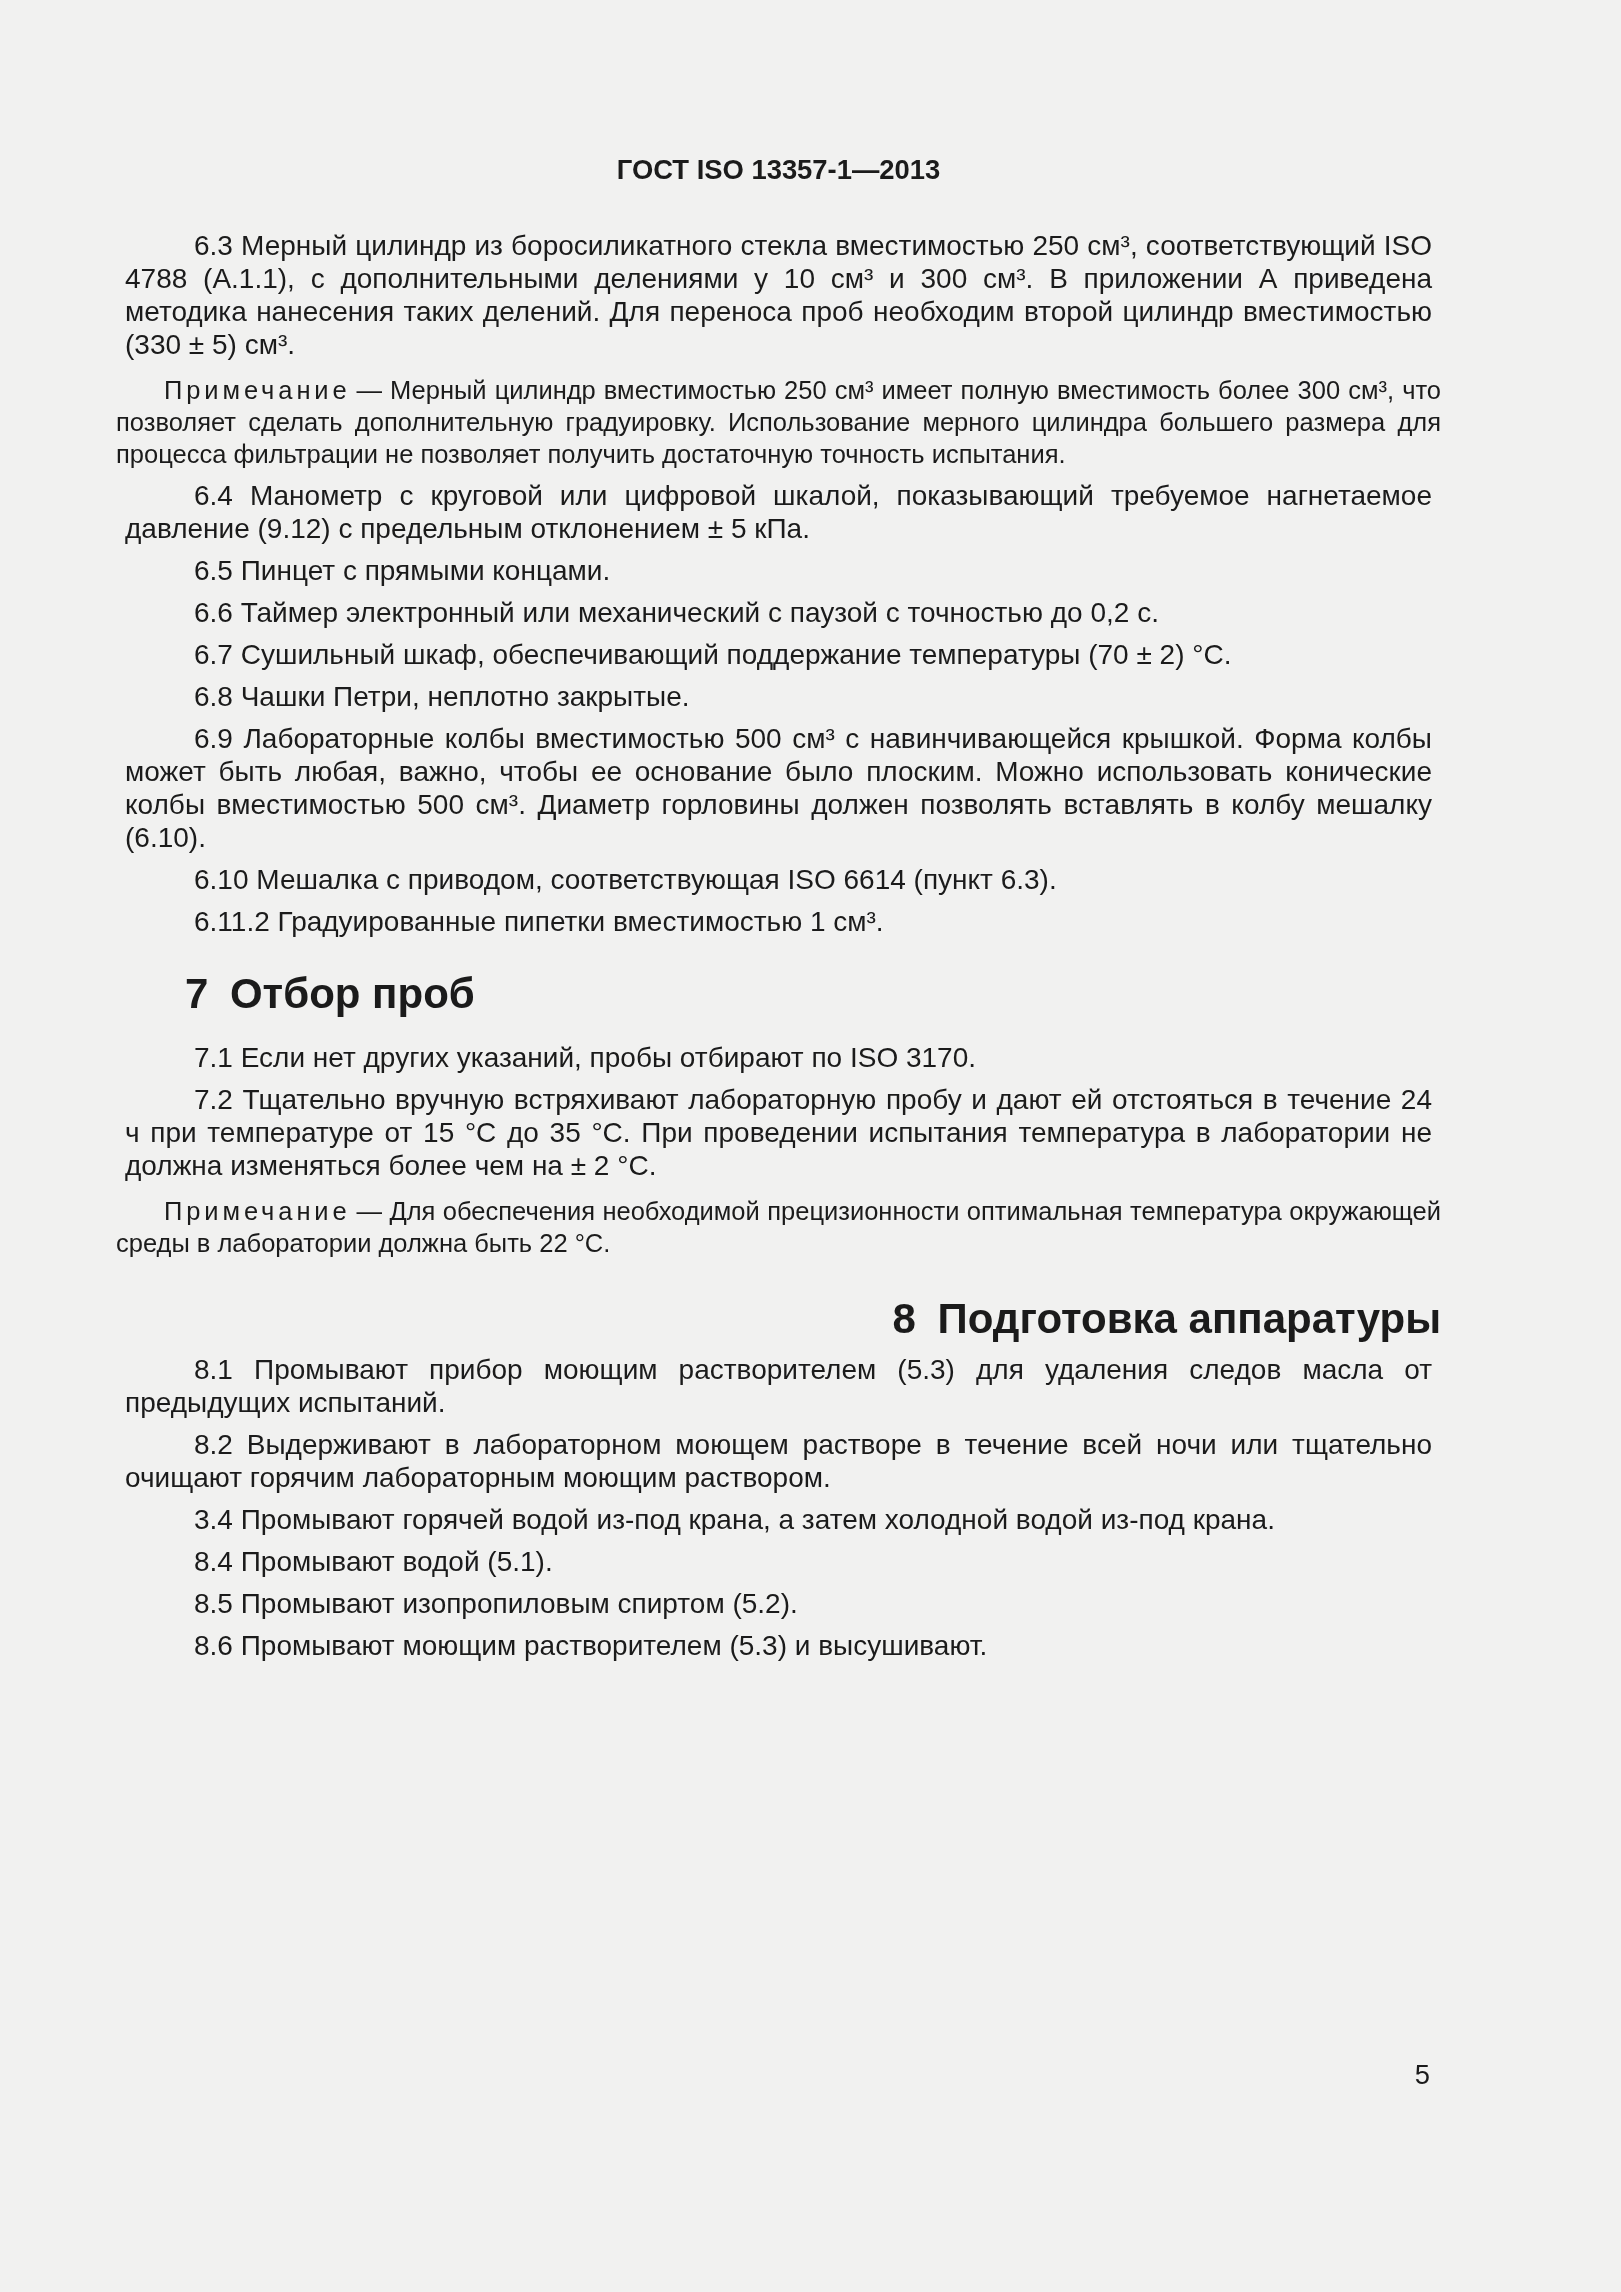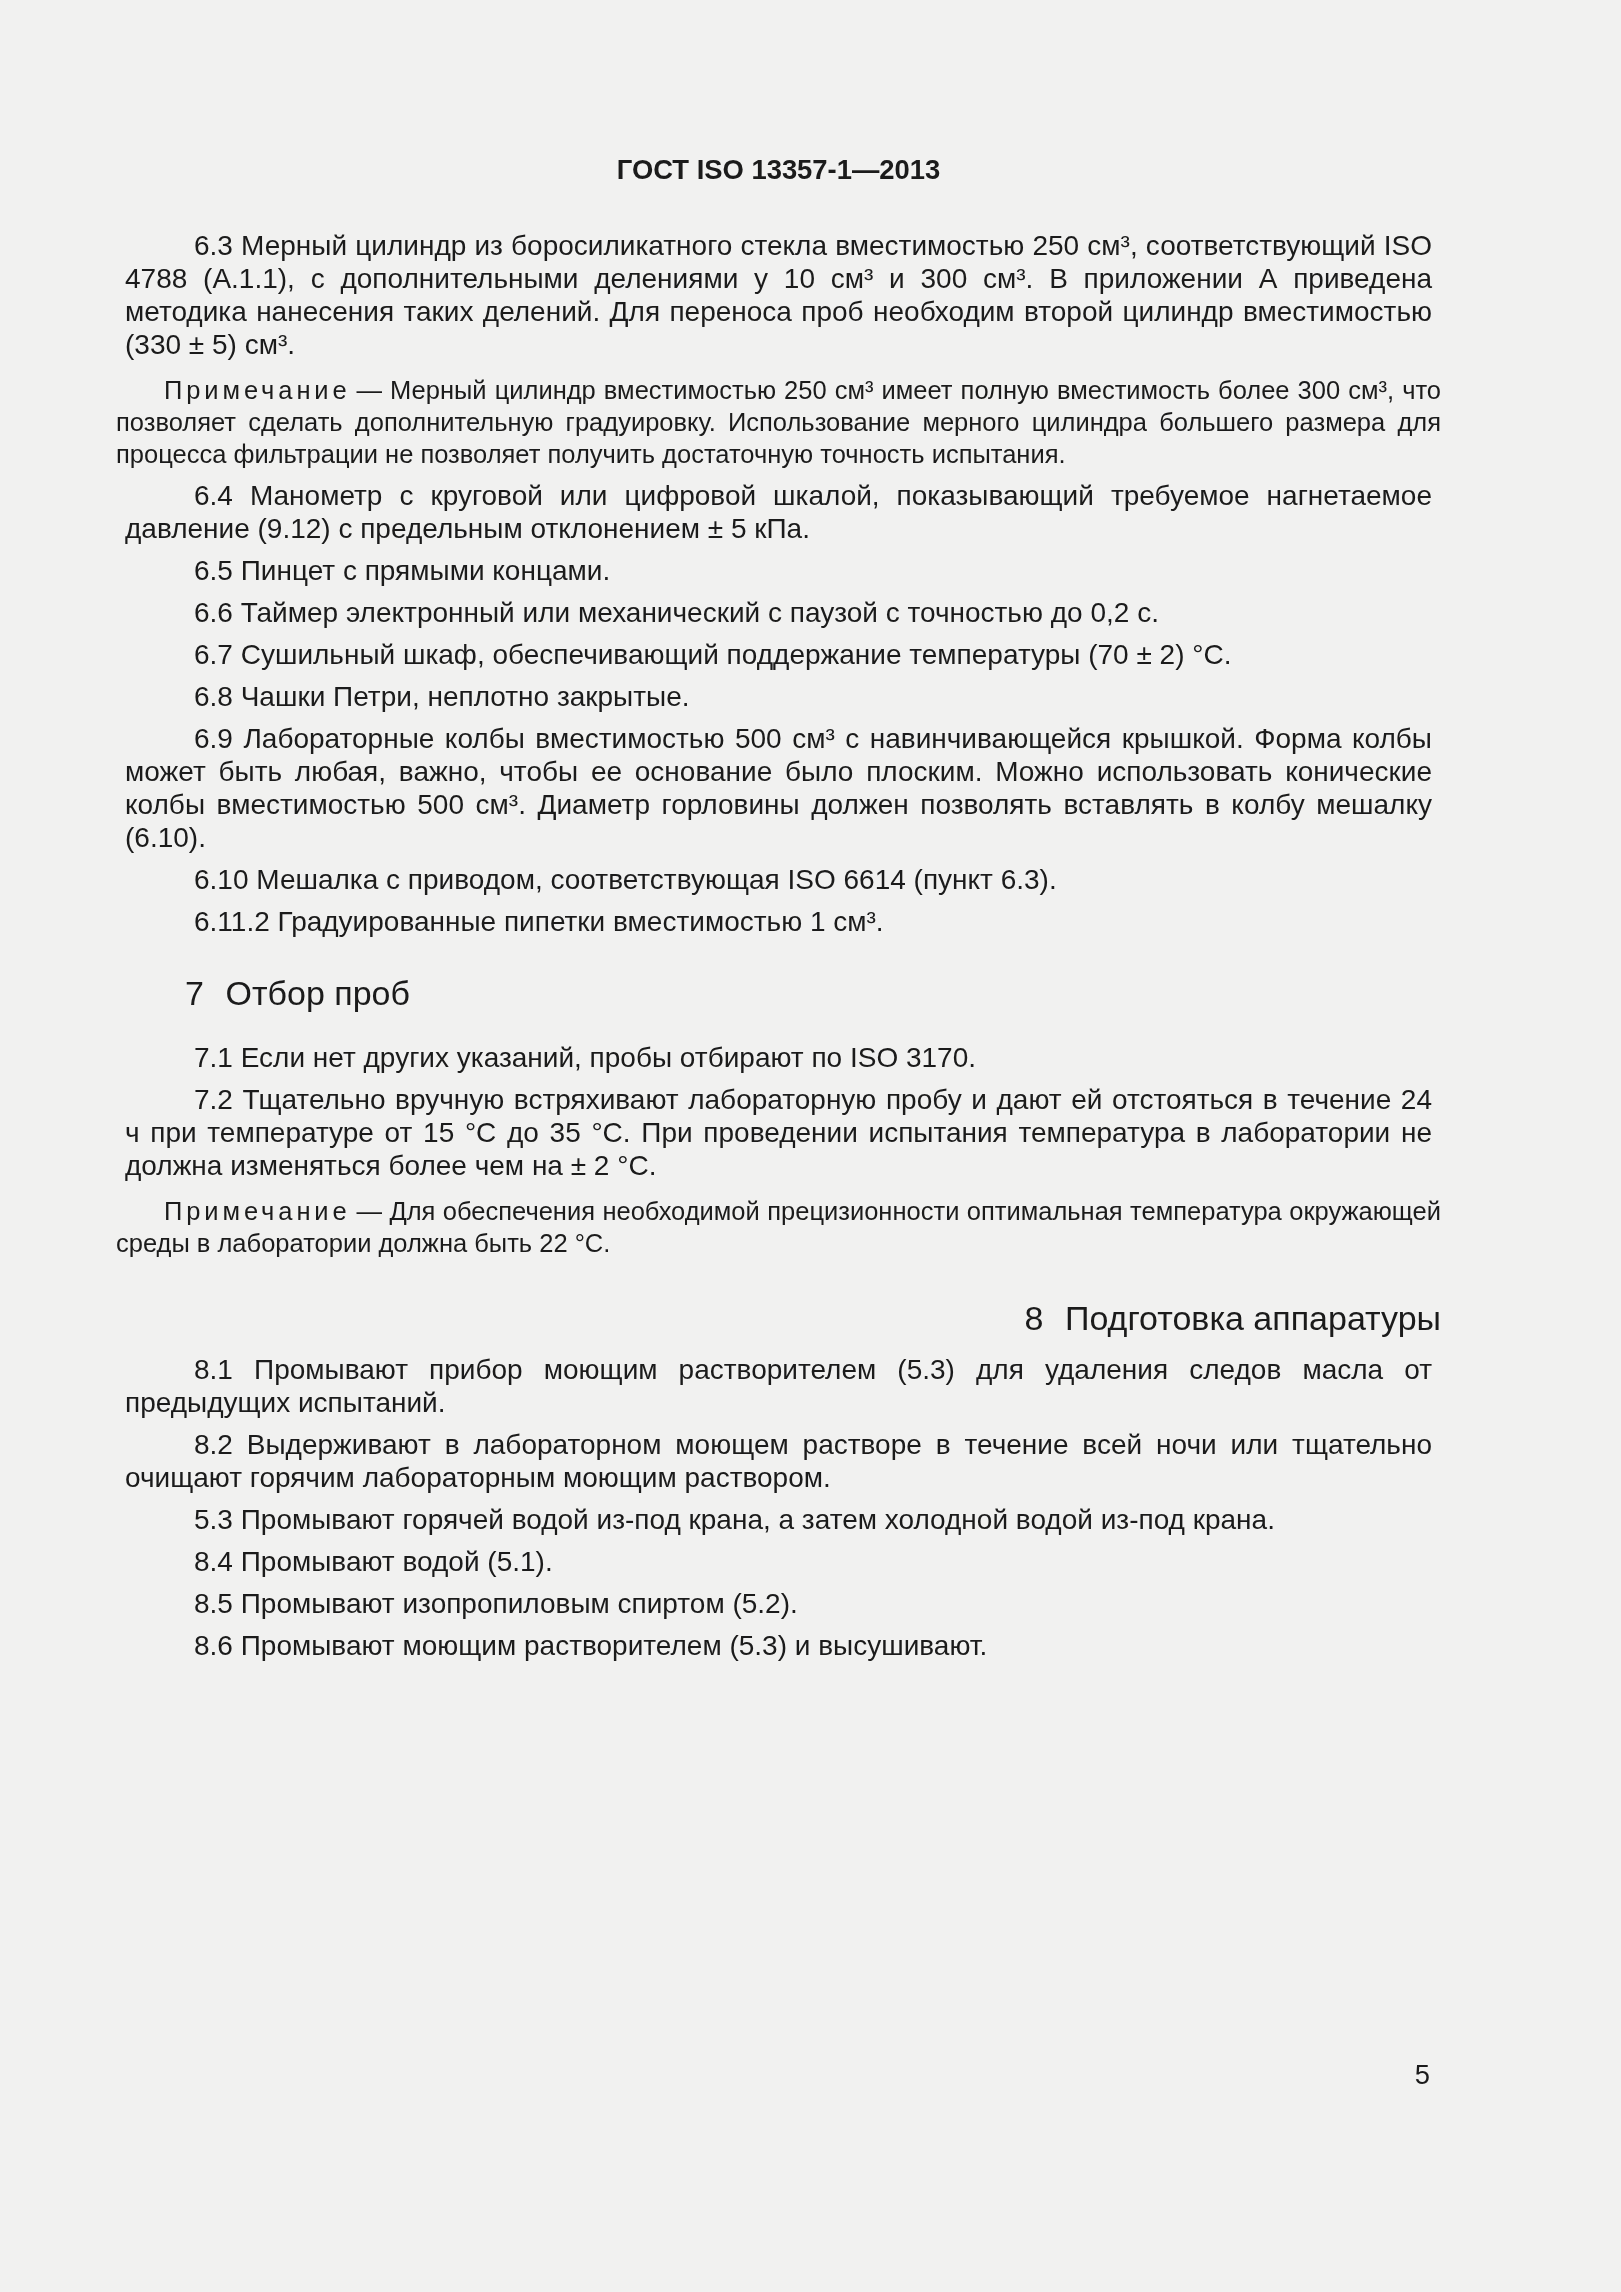--- a/index.html
+++ b/index.html
@@ -49,23 +49,23 @@
   }
   h2.sub-heading {
     margin: 17.6px 0 9.8px 0;
     font-size: 29px;
     line-height: 35px;
     font-weight: bold;
     text-indent: 69px;
   }
   h1.section-heading {
     margin: 33px 0 25.5px 0;
-    font-size: 34px;
+    font-size: 42px;
     line-height: 45px;
-    font-weight: normal;
+    font-weight: bold;
     text-indent: 69px;
   }
   h1.section-heading .sec-num {
     margin-right: 21.6px;
   }
   h2.sub-heading .sec-num {
     margin-right: 9.8px;
   }
   h1.h8 {
     margin-top: 37px;
@@ -108,21 +108,21 @@
 
   <p class="clause">7.1 Если нет других указаний, пробы отбирают по ISO 3170.</p>
   <p class="clause">7.2 Тщательно вручную встряхивают лабораторную пробу и дают ей отстояться в течение 24 ч при температуре от 15 °С до 35 °С. При проведении испытания температура в лаборатории не должна изменяться более чем на ± 2 °С.</p>
 
   <p class="note"><span class="note-label">Примечание</span><span>— Для обеспечения необходимой прецизионности оптимальная температура окружающей среды в лаборатории должна быть 22 °С.</span></p>
 
   <h1 class="section-heading h8"><span class="sec-num">8</span><span>Подготовка аппаратуры</span></h1>
 
   <p class="clause">8.1 Промывают прибор моющим растворителем (5.3) для удаления следов масла от предыдущих испытаний.</p>
   <p class="clause">8.2 Выдерживают в лабораторном моющем растворе в течение всей ночи или тщательно очищают горячим лабораторным моющим раствором.</p>
-  <p class="clause">5.3 Промывают горячей водой из-под крана, а затем холодной водой из-под крана.</p>
+  <p class="clause">3.4 Промывают горячей водой из-под крана, а затем холодной водой из-под крана.</p>
   <p class="clause">8.4 Промывают водой (5.1).</p>
   <p class="clause">8.5 Промывают изопропиловым спиртом (5.2).</p>
   <p class="clause">8.6 Промывают моющим растворителем (5.3) и высушивают.</p>
 
 </div>
 
 <div class="page-number">5</div>
 
 
 </body></html>

